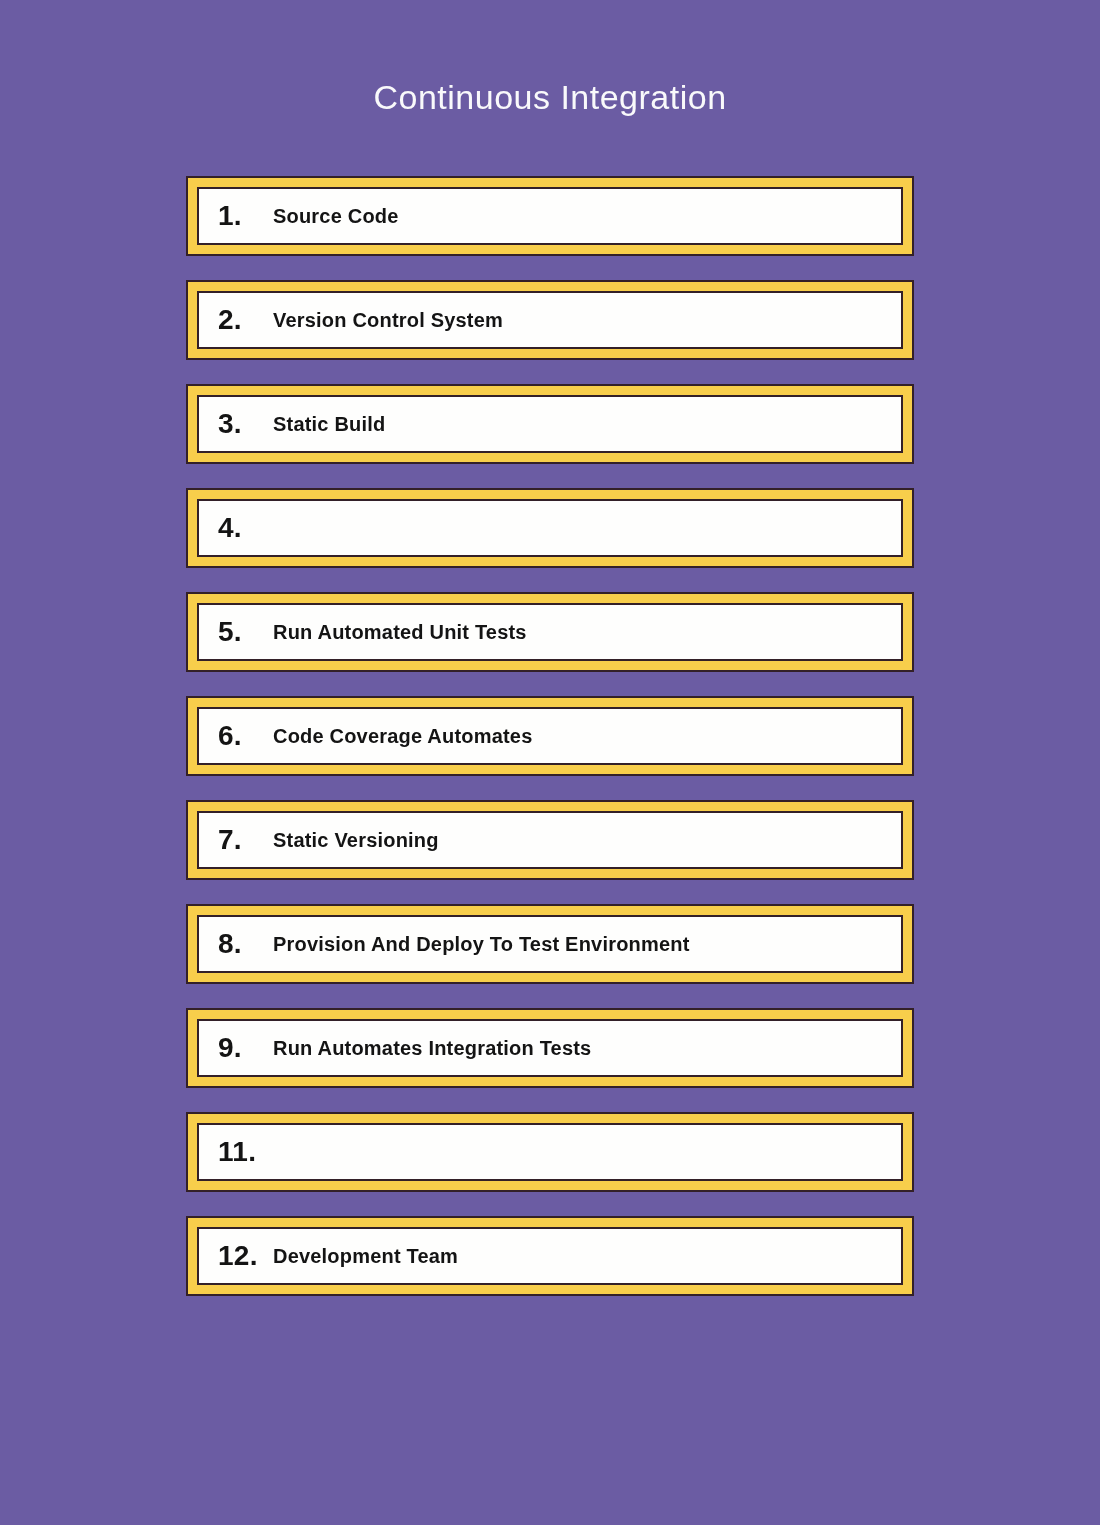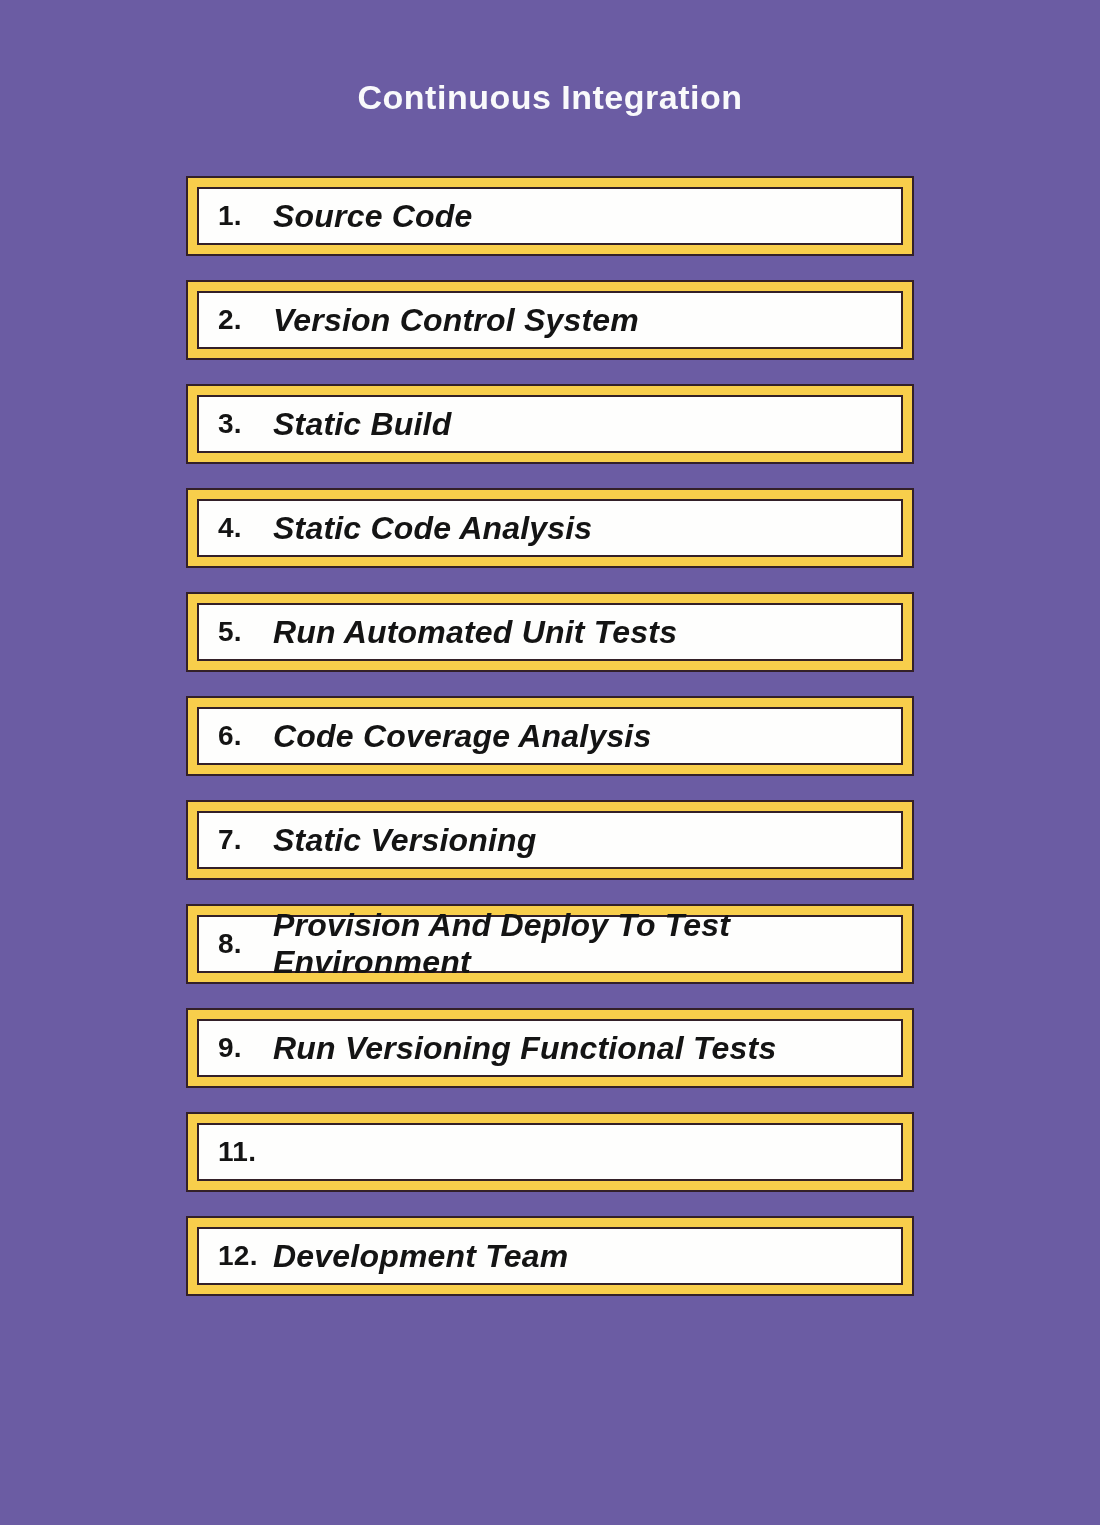--- a/index.html
+++ b/index.html
@@ -19,21 +19,21 @@
     font-family: "Liberation Sans", sans-serif;
     overflow: hidden;
   }
   .page-title {
     margin: 0;
     padding-top: 76px;
     height: 118px;
     text-align: center;
     font-size: 34px;
     line-height: 42px;
-    font-weight: 700;
+    font-weight: 400;
     letter-spacing: 0.5px;
     color: var(--title_color);
   }
   .step-list {
     width: 728px;
     margin: 58px auto 0 auto;
   }
   .step-box {
     height: 80px;
     border: 2px solid var(--box_border_dark);
@@ -50,25 +50,24 @@
     padding-left: 19px;
   }
   .step-number {
     flex: 0 0 55px;
     font-size: 28px;
     font-weight: 700;
     color: var(--item_text);
     letter-spacing: 0.3px;
   }
   .step-label {
-    font-size: 32px;
+    font-size: 20px;
     font-weight: 700;
     color: var(--item_text);
     letter-spacing: 0.2px;
-    font-style: italic;
   }
 </style>
 </head>
 <body>
 
 <h1 class="page-title">Continuous Integration</h1>
 
 <div class="step-list">
 
     <div class="step-box">
@@ -88,56 +87,55 @@
     <div class="step-box">
       <div class="step-box-inner">
         <span class="step-number">3.</span>
         <span class="step-label">Static Build</span>
       </div>
     </div>
 
     <div class="step-box">
       <div class="step-box-inner">
         <span class="step-number">4.</span>
-        <span class="step-label">Static Code Analysis</span>
       </div>
     </div>
 
     <div class="step-box">
       <div class="step-box-inner">
         <span class="step-number">5.</span>
         <span class="step-label">Run Automated Unit Tests</span>
       </div>
     </div>
 
     <div class="step-box">
       <div class="step-box-inner">
         <span class="step-number">6.</span>
-        <span class="step-label">Code Coverage Analysis</span>
+        <span class="step-label">Code Coverage Automates</span>
       </div>
     </div>
 
     <div class="step-box">
       <div class="step-box-inner">
         <span class="step-number">7.</span>
         <span class="step-label">Static Versioning</span>
       </div>
     </div>
 
     <div class="step-box">
       <div class="step-box-inner">
         <span class="step-number">8.</span>
         <span class="step-label">Provision And Deploy To Test Environment</span>
       </div>
     </div>
 
     <div class="step-box">
       <div class="step-box-inner">
         <span class="step-number">9.</span>
-        <span class="step-label">Run Versioning Functional Tests</span>
+        <span class="step-label">Run Automates Integration Tests</span>
       </div>
     </div>
 
 
     <div class="step-box">
       <div class="step-box-inner">
         <span class="step-number">11.</span>
       </div>
     </div>
 

